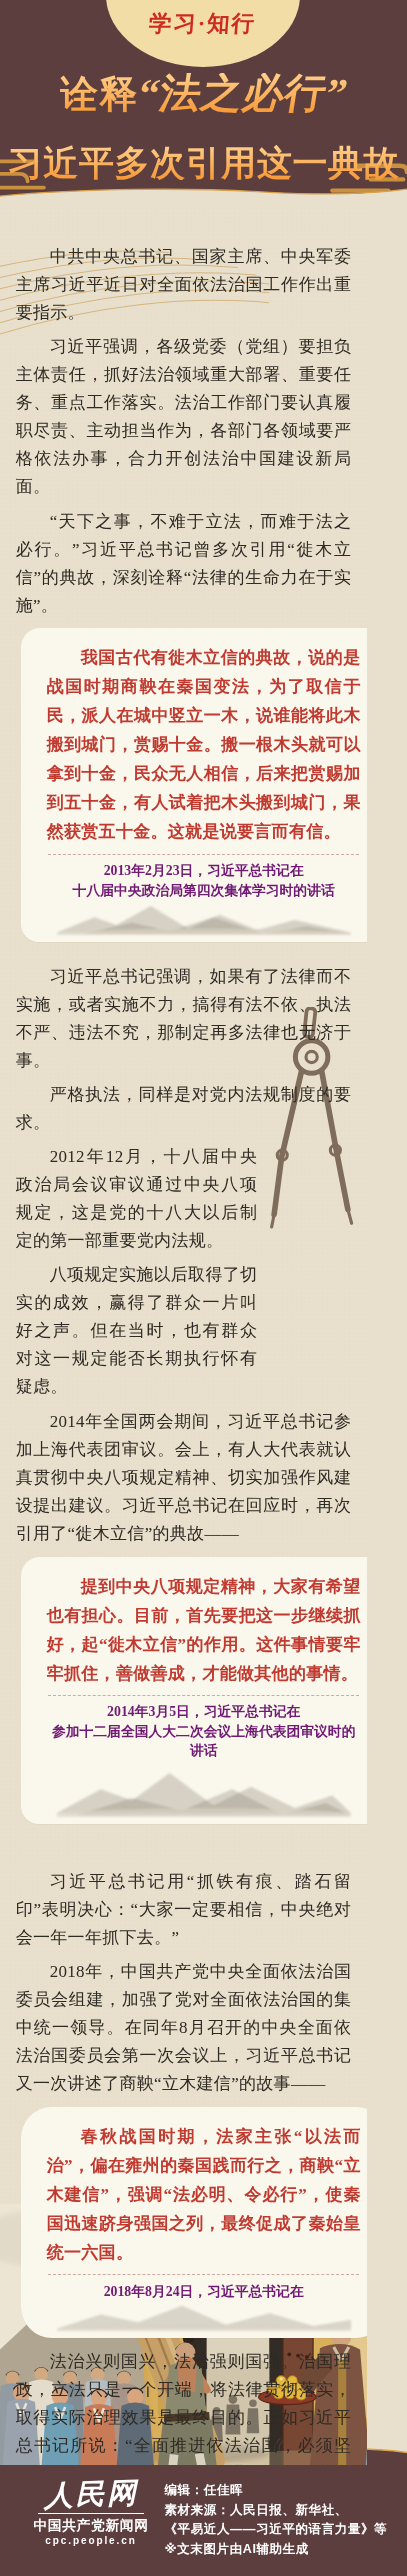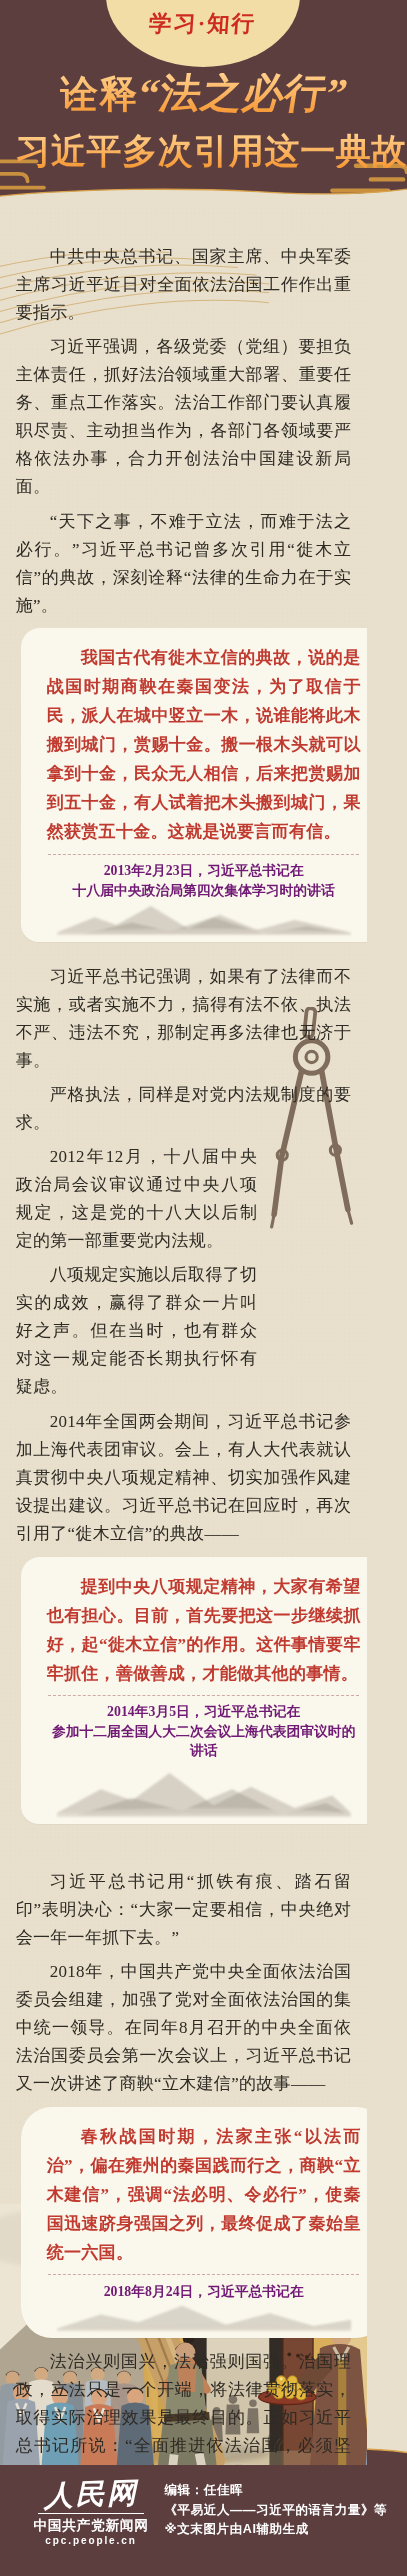--- a/index.html
+++ b/index.html
@@ -19,21 +19,21 @@
     border-radius:0 0 100px 100px / 0 0 74px 74px;
     display:flex; align-items:flex-start; justify-content:center;
   }
   .badge{
     margin-top:15px; font-size:22.5px; font-weight:bold; color:#ce2b20;
     letter-spacing:1.9px; transform:skewX(-4deg);
     font-family:"Liberation Serif","DejaVu Serif",serif;
   }
   .hero-title{position:absolute; left:0; width:407px; text-align:center; line-height:1;}
   .t1{top:73px;}
-  .t2{top:133px;text-align:right;}
+  .t2{top:145px;}
   .grad{
     background:linear-gradient(180deg,#ffd08c 0%,#f79b3a 95%);
     -webkit-background-clip:text; background-clip:text; color:transparent;
   }
   .t1 .plain{font-family:"Liberation Sans","DejaVu Sans",sans-serif; font-weight:700; font-size:38px; letter-spacing:1.3px;}
   .t1 .callig{font-size:41px; font-weight:900; transform:skewX(-9deg); display:inline-block; letter-spacing:0.6px;}
   .t2{font-family:"Liberation Sans","DejaVu Sans",sans-serif; font-weight:900; font-size:35px; letter-spacing:0.6px;}
   .cloud-right{position:absolute; right:0; top:162px;}
   .cloud-left{position:absolute; left:0; top:155px;}
   .hero-wave{position:absolute; bottom:-0.6px; left:0; display:block;}
@@ -397,20 +397,21 @@
     </svg>
     <div class="footer-inner">
       <div class="logo-col">
         <div class="logo-main">人民网</div>
         <div class="logo-rule"></div>
         <div class="logo-sub">中国共产党新闻网</div>
         <div class="logo-url">cpc.people.cn</div>
       </div>
       <div class="credits-col">
         <div>编辑：任佳晖</div>
+        <div>素材来源：人民日报、新华社、</div>
         <div>《平易近人——习近平的语言力量》等</div>
         <div>※文末图片由AI辅助生成</div>
       </div>
     </div>
   </footer>
 
 </div>
 
 
 </body></html>

